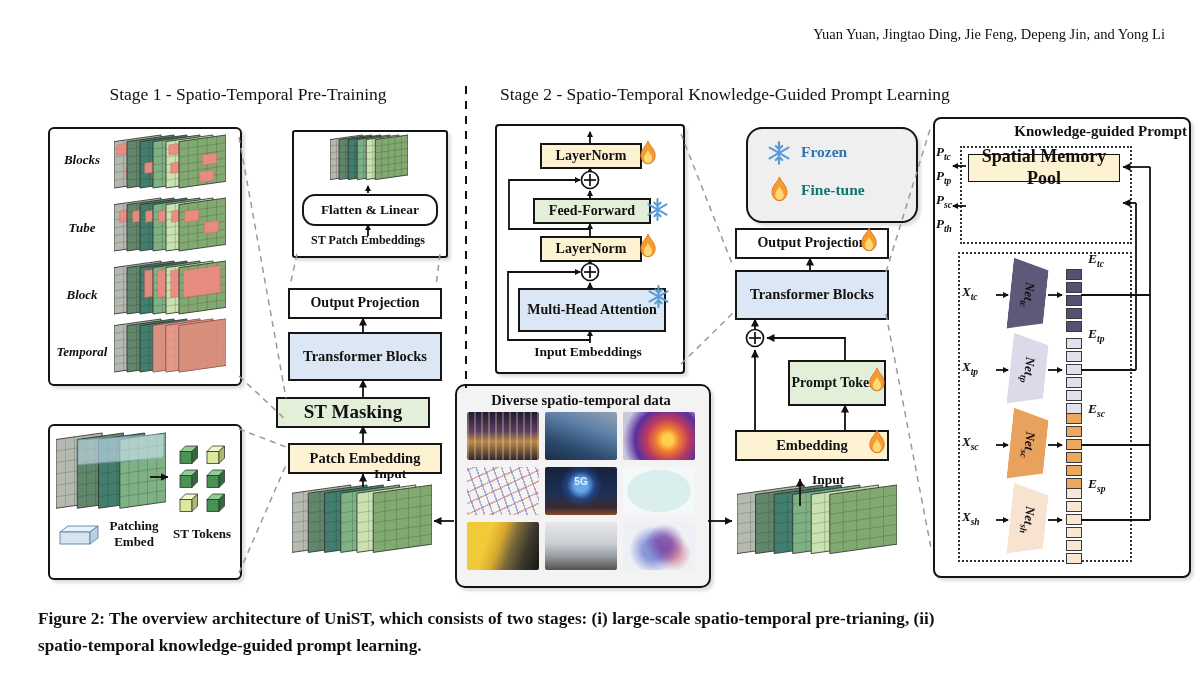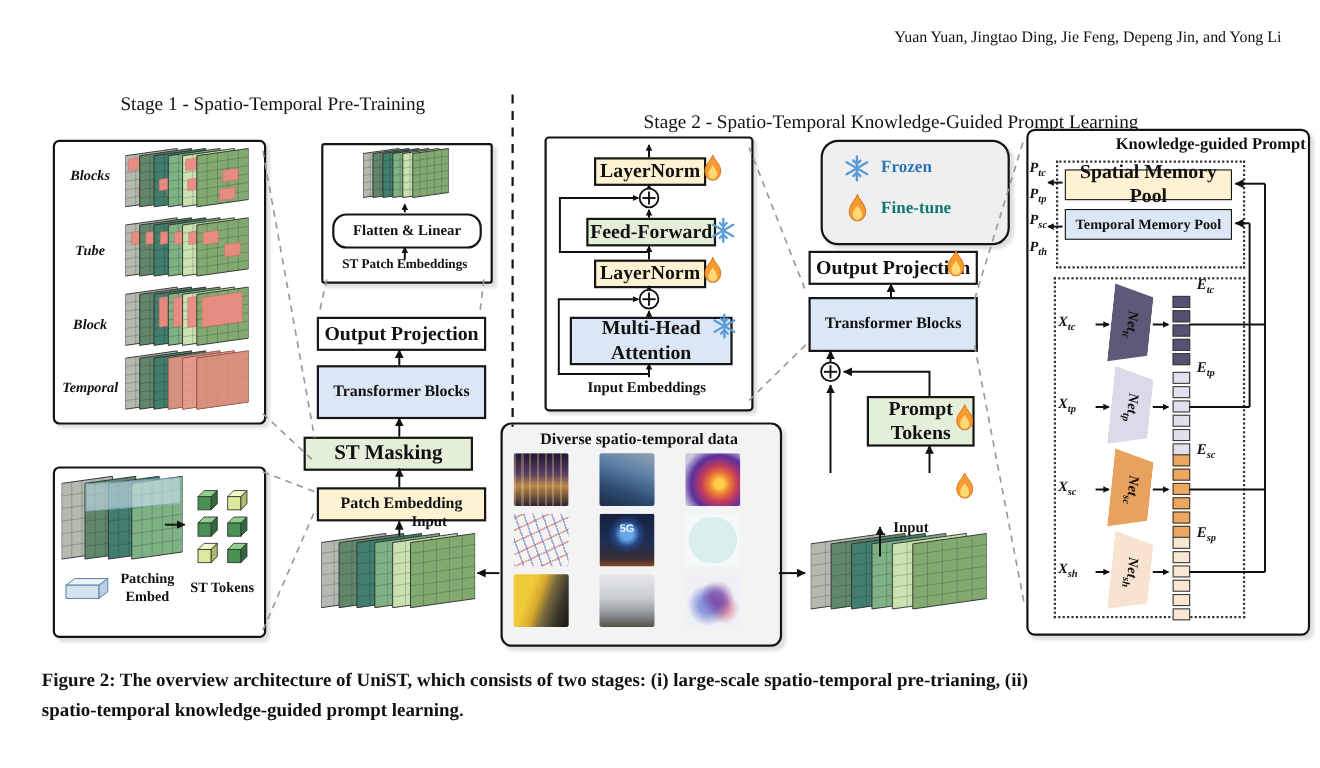--- a/index.html
+++ b/index.html
@@ -1,34 +1,34 @@
 <!DOCTYPE html>
 <html><head>
 <meta charset="utf-8">
 <style>
   html,body{margin:0;padding:0;background:#fff}
   .page{position:relative;width:1200px;height:698px;background:#fff;overflow:hidden;
         font-family:"Liberation Serif","DejaVu Serif",serif;color:#111}
   .abs{position:absolute}
   .bx{position:absolute;border:2px solid #161616;display:flex;align-items:center;justify-content:center;
-      text-align:center;font-weight:bold;background:#fff;z-index:2;font-size:18px;line-height:1.2}
+      text-align:center;font-weight:bold;background:#fff;z-index:2;font-size:14px;line-height:1.2}
   .outer{position:absolute;border:2.5px solid #141414;background:#fff;border-radius:6px;z-index:1;
          box-shadow:3px 3px 3px rgba(0,0,0,.13)}
   .lbl{position:absolute;z-index:3;font-weight:bold}
   .ital{font-style:italic}
   sub{font-size:9.5px}
   .cream{background:#fdf2d2}.lblue{background:#dbe7f4}.lgreen{background:#e3efd9}
   .icon{position:absolute;z-index:7}
   .dotted{position:absolute;border:2px dotted #333;z-index:2;background:transparent}
   .trap{position:absolute;z-index:3;display:flex;align-items:center;justify-content:center;
         clip-path:polygon(0 2%,100% 14%,100% 86%,0 98%);transform:rotate(6deg)}
   .trap span{transform:rotate(90deg);white-space:nowrap;font-weight:bold;font-style:italic;font-size:13px}
   .estack{position:absolute;z-index:3;display:flex;flex-direction:column;gap:2px}
   .estack div{width:14px;height:9px;border:1px solid #3a3a3a}
-  .photo{width:50px;height:48px;border-radius:2px;position:relative;overflow:hidden}
+  .photo{width:72px;height:48px;border-radius:2px;position:relative;overflow:hidden}
   .ph1{background:repeating-linear-gradient(90deg,rgba(255,220,150,.30) 0 2px,transparent 2px 7px),
        linear-gradient(180deg,#1f1833 0%,#5a3f63 40%,#b98a4a 62%,#2e2433 100%)}
   .ph2{background:linear-gradient(200deg,#93a3b0 0%,#5d80a8 35%,#2c4a6e 70%,#1b2e45 100%)}
   .ph3{background:radial-gradient(circle at 62% 58%,#ffcf4d 0 10%,#f08030 22%,#c03a5e 40%,#5a2f9e 62%,#c9c9de 85%),#d5d5e4}
   .ph4{background:repeating-linear-gradient(70deg,rgba(90,120,200,.55) 0 1.5px,transparent 1.5px 8px),
        repeating-linear-gradient(-25deg,rgba(200,90,90,.5) 0 1.5px,transparent 1.5px 10px),#f5f3ef}
   .ph5{background:radial-gradient(circle at 50% 38%,#66a8e8 0 14%,rgba(40,80,160,.6) 30%,transparent 45%),
        linear-gradient(180deg,#16213d 0%,#1d2f55 55%,#3a2c33 85%,#874a2a 100%)}
   .ph6{background:radial-gradient(ellipse at center,#daeeed 0 62%,#f4f8f8 63%),#f4f8f8}
   .ph7{background:linear-gradient(110deg,#f0ca39 0 30%,#d8a92e 45%,#7a6a3c 60%,#3c382e 78%,#191713)}
@@ -40,21 +40,21 @@
            font-weight:bold;font-size:10px;z-index:2;font-family:"Liberation Sans",sans-serif}
 </style>
 </head>
 <body>
 
 <div class="page">
 
   <div class="abs" style="left:620px;top:26px;width:545px;text-align:right;font-size:14.5px">Yuan Yuan, Jingtao Ding, Jie Feng, Depeng Jin, and Yong Li</div>
 
   <div class="abs" style="left:68px;top:84px;width:360px;text-align:center;font-size:17.5px">Stage 1 - Spatio-Temporal Pre-Training</div>
-  <div class="abs" style="left:500px;top:100px;width:620px;text-align:center;font-size:17.5px">Stage 2 - Spatio-Temporal Knowledge-Guided Prompt Learning</div>
+  <div class="abs" style="left:500px;top:84px;width:620px;text-align:left;font-size:17.5px">Stage 2 - Spatio-Temporal Knowledge-Guided Prompt Learning</div>
 
   <div class="outer" style="left:48px;top:127px;width:190px;height:255px"></div>
   <div class="lbl ital" style="left:50px;top:152px;width:64px;text-align:center;font-size:13px">Blocks</div>
   <div class="lbl ital" style="left:50px;top:220px;width:64px;text-align:center;font-size:13px">Tube</div>
   <div class="lbl ital" style="left:50px;top:287px;width:64px;text-align:center;font-size:13px">Block</div>
   <div class="lbl ital" style="left:50px;top:344px;width:64px;text-align:center;font-size:13px">Temporal</div>
   <svg class="abs" style="left:114px;top:134px;z-index:2" width="112" height="58">
       <g transform="translate(0 7.5856) skewY(-8)">
         <rect width="47.04" height="46.400000000000006" fill="#b4bab0" stroke="#2d2d2d" stroke-width="0.8"></rect>
         <line x1="9.408" y1="0" x2="9.408" y2="46.400000000000006" stroke="#222" stroke-width="0.45" opacity="0.45"></line>
@@ -651,20 +651,21 @@
 
   <div class="bx" style="left:735px;top:228px;width:150px;height:27px">Output Projection</div>
   <svg class="icon" style="left:858px;top:227px" width="22" height="27">
       <use href="#flame"></use>
     </svg>
   <div class="bx lblue" style="left:735px;top:270px;width:150px;height:46px;font-size:14.5px">Transformer Blocks</div>
   <div class="bx lgreen" style="left:788px;top:360px;width:94px;height:42px">Prompt Tokens</div>
   <svg class="icon" style="left:866px;top:367px" width="22" height="27">
       <use href="#flame"></use>
     </svg>
+  <div class="bx cream" style="left:735px;top:430px;width:150px;height:27px;font-size:14.5px">Embedding</div>
   <svg class="icon" style="left:866px;top:429px" width="22" height="27">
       <use href="#flame"></use>
     </svg>
   <div class="lbl" style="left:812px;top:472px;font-size:13.5px">Input</div>
   <svg class="abs" style="left:737px;top:484px;z-index:2" width="160" height="74">
       <g transform="translate(0 10.408000000000001) skewY(-8)">
         <rect width="67.2" height="59.2" fill="#b4bab0" stroke="#2d2d2d" stroke-width="0.8"></rect>
         <line x1="13.440000000000001" y1="0" x2="13.440000000000001" y2="59.2" stroke="#222" stroke-width="0.45" opacity="0.45"></line>
         <line x1="26.880000000000003" y1="0" x2="26.880000000000003" y2="59.2" stroke="#222" stroke-width="0.45" opacity="0.45"></line>
         <line x1="40.32000000000001" y1="0" x2="40.32000000000001" y2="59.2" stroke="#222" stroke-width="0.45" opacity="0.45"></line>
@@ -756,21 +757,20 @@
   <div class="outer" style="left:933px;top:117px;width:254px;height:457px;border-radius:8px"></div>
   <div class="lbl" style="left:933px;top:123px;width:254px;text-align:right;font-size:15px">Knowledge-guided Prompt</div>
 
   <div class="lbl ital" style="left:936px;top:144px;font-size:13px"><span>P</span><sub>tc</sub></div>
   <div class="lbl ital" style="left:936px;top:168px;font-size:13px"><span>P</span><sub>tp</sub></div>
   <div class="lbl ital" style="left:936px;top:192px;font-size:13px"><span>P</span><sub>sc</sub></div>
   <div class="lbl ital" style="left:936px;top:216px;font-size:13px"><span>P</span><sub>th</sub></div>
 
   <div class="dotted" style="left:960px;top:146px;width:168px;height:94px"></div>
   <div class="bx cream" style="left:968px;top:154px;width:150px;height:26px;border-width:1.5px;font-size:18px">Spatial Memory Pool</div>
-  <div class="bx lblue" style="left:968px;top:190px;width:150px;height:26px;border-width:1.5px;font-size:13px">Temporal Memory Pool</div>
 
   <div class="dotted" style="left:958px;top:252px;width:170px;height:306px"></div>
 
   <div class="lbl ital" style="left:962px;top:284px;font-size:13px"><span>X</span><sub>tc</sub></div>
   <div class="trap" style="left:1010px;top:258px;width:36px;height:74px;background:#5f5878">
       <span><span>Net</span><sub>tc</sub></span>
     </div>
   <div class="estack" style="left:1066px;top:269px">
       <div style="background:#575072"></div>
       <div style="background:#575072"></div>

